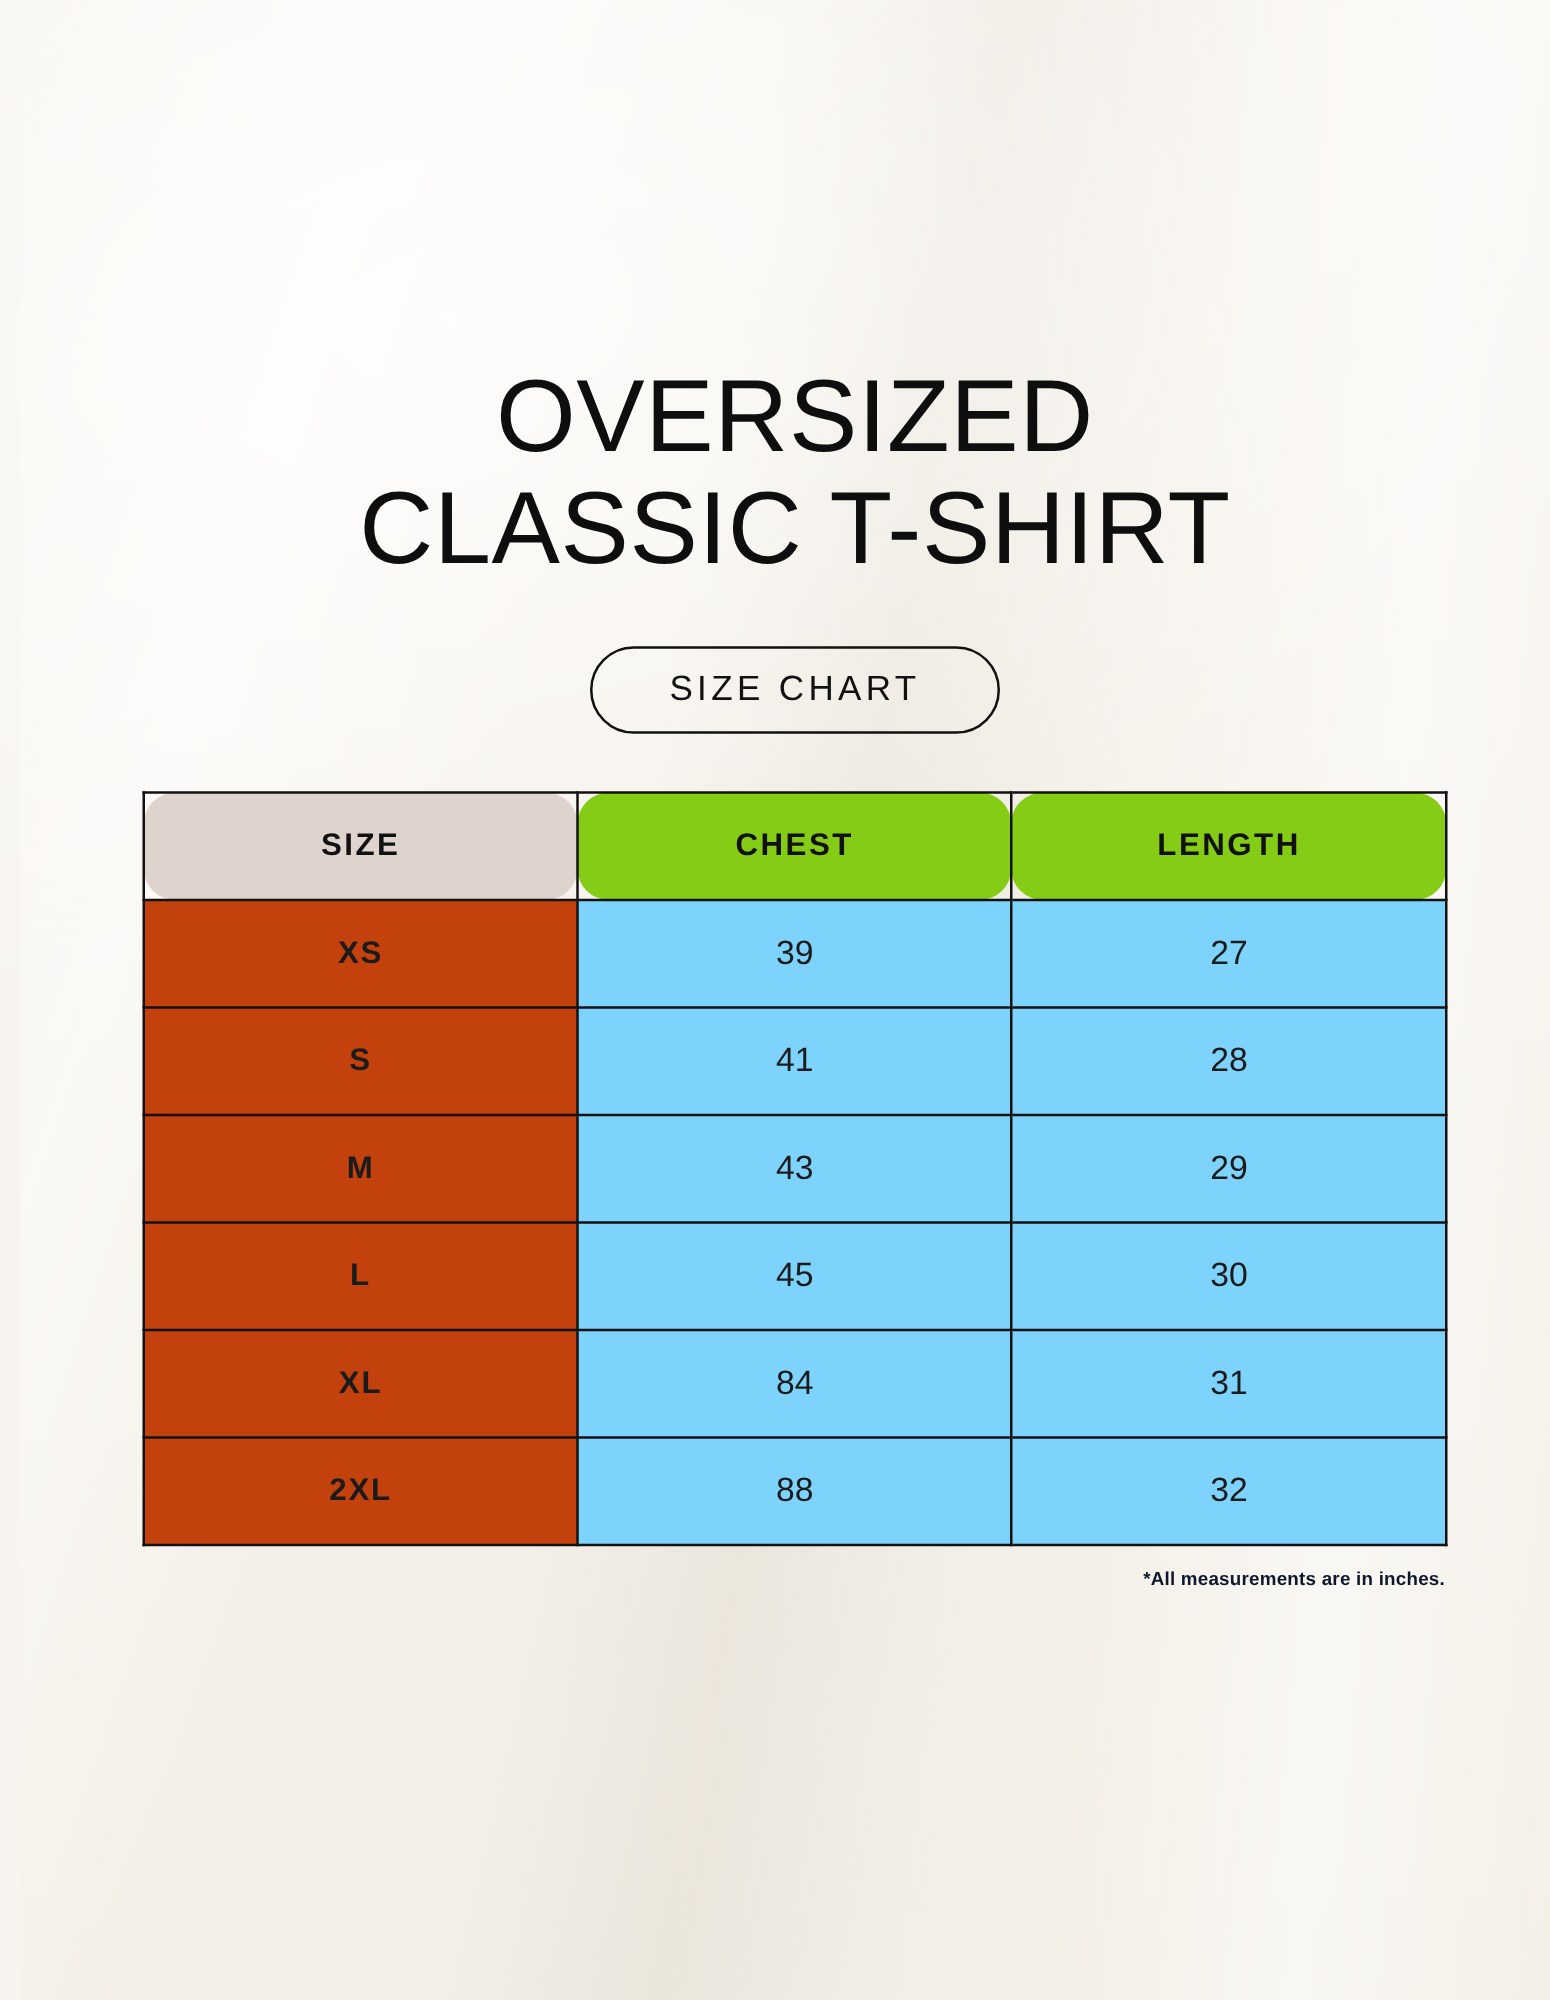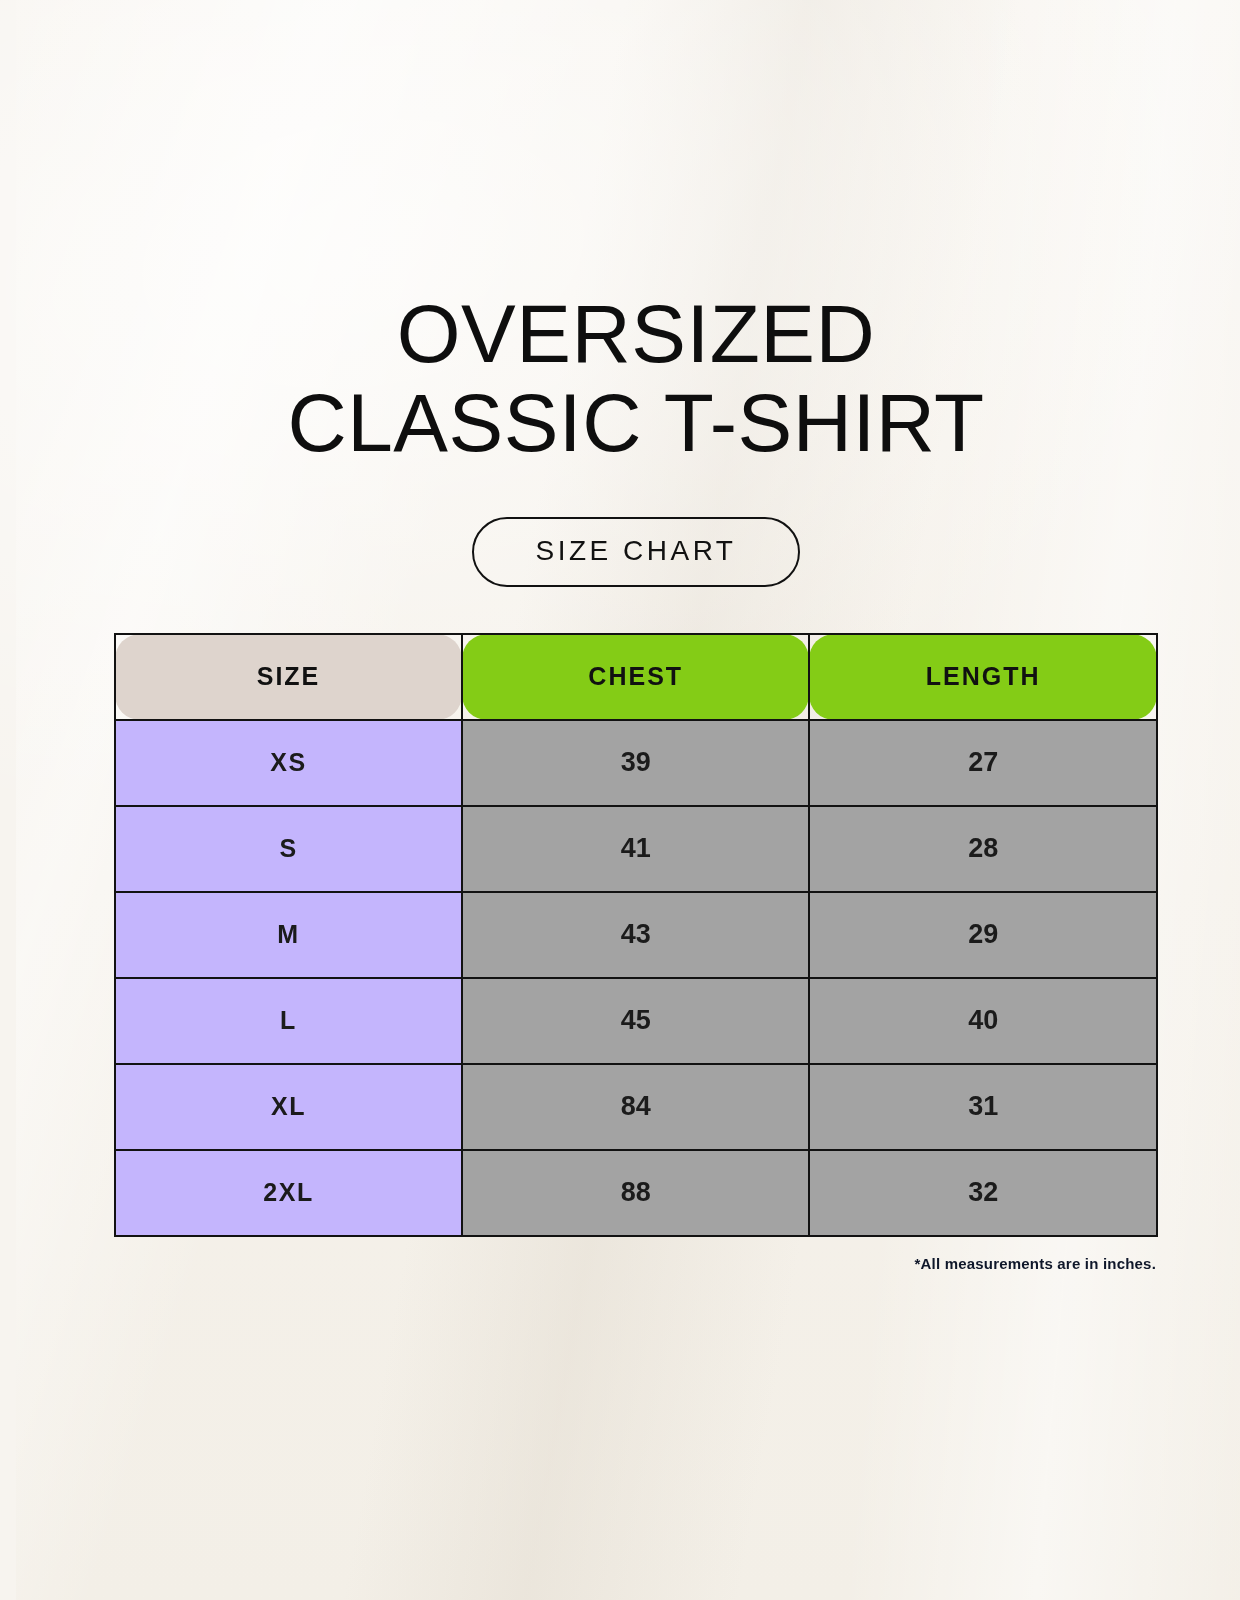--- a/index.html
+++ b/index.html
@@ -121,28 +121,27 @@
   th.h-chest, th.h-length {
     background: #84cc16;
   }
 
   tbody td {
     font-size: 27px;
     font-weight: 400;
     color: #1b1b1b;
   }
   tbody td.size-cell {
-    background: #c4b5fd;
+    background: #c2410c;
     font-weight: bold;
     font-size: 25px;
     letter-spacing: 1.5px;
   }
   tbody td.val-cell {
-    background: #a3a3a3;
-    font-weight: bold;
+    background: #7dd3fc;
   }
 
   .footnote {
     text-align: right;
     font-size: 15px;
     font-weight: bold;
     letter-spacing: 0.2px;
     color: #0f172a;
     margin-top: 18px;
     padding-right: 2px;
@@ -192,21 +191,21 @@
             <td class="val-cell">28</td>
           </tr>
           <tr>
             <td class="size-cell">M</td>
             <td class="val-cell">43</td>
             <td class="val-cell">29</td>
           </tr>
           <tr>
             <td class="size-cell">L</td>
             <td class="val-cell">45</td>
-            <td class="val-cell">40</td>
+            <td class="val-cell">30</td>
           </tr>
           <tr>
             <td class="size-cell">XL</td>
             <td class="val-cell">84</td>
             <td class="val-cell">31</td>
           </tr>
           <tr>
             <td class="size-cell">2XL</td>
             <td class="val-cell">88</td>
             <td class="val-cell">32</td>

